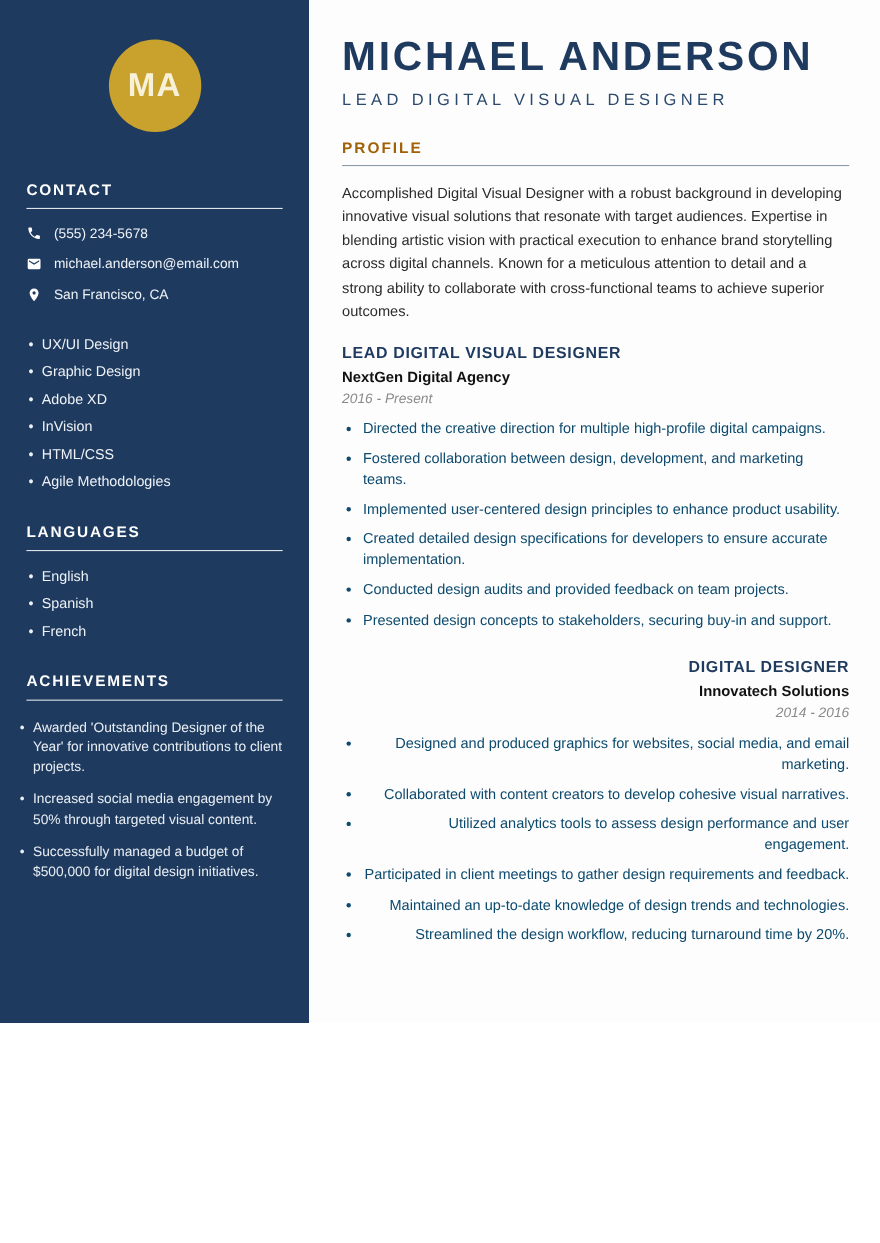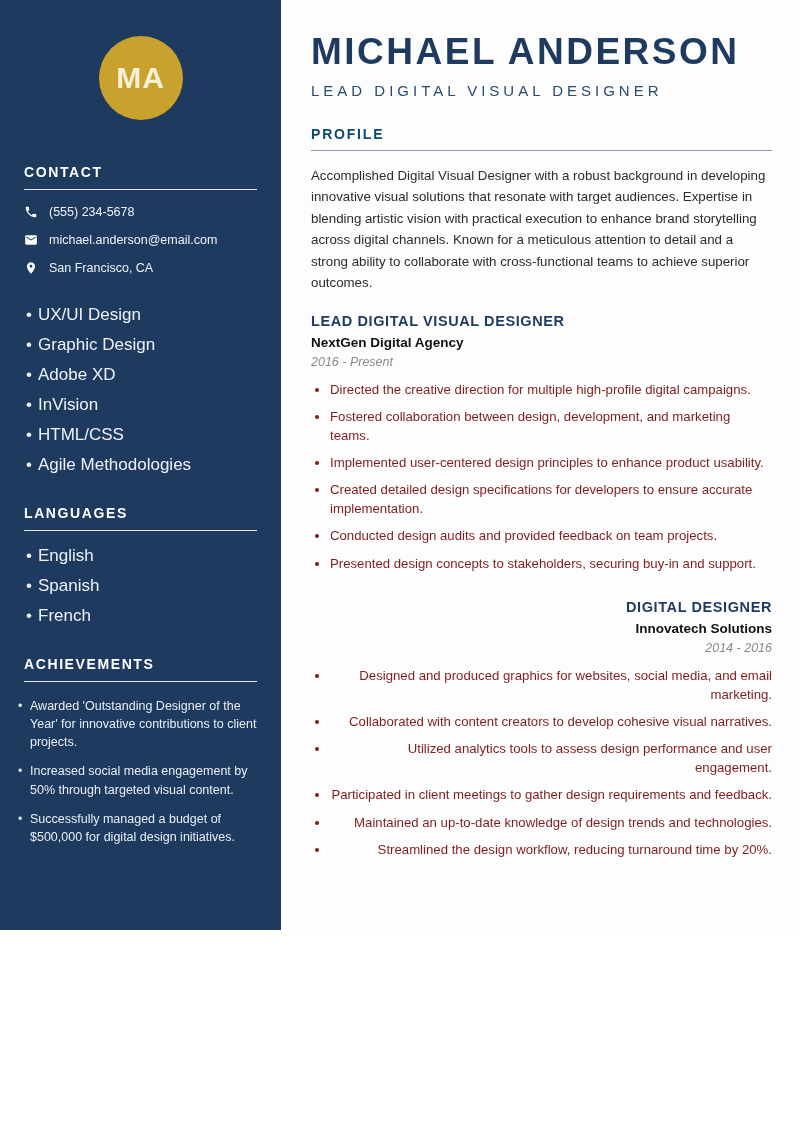--- a/index.html
+++ b/index.html
@@ -10,43 +10,43 @@
   
   .sidebar { width: 281px; flex-shrink: 0; background: #1e3a5f; color: #e9eef4; padding: 36px 24px 30px 24px; }
   .avatar-wrap { text-align: center; margin-bottom: 44px; }
   .avatar { width: 84px; height: 84px; border-radius: 50%; background: #c9a22e; display: inline-flex; align-items: center; justify-content: center; font-size: 30px; font-weight: bold; color: #f7f1da; letter-spacing: 1px; }
   .side-section { margin-bottom: 30px; }
   .side-title { font-size: 14px; font-weight: bold; color: #ffffff; letter-spacing: 1.6px; padding-bottom: 9px; border-bottom: 1px solid #dfe4ea; margin-bottom: 15px; }
   .contact-item { display: flex; align-items: center; gap: 11px; margin-bottom: 14px; font-size: 12.5px; color: #eef2f7; }
   .contact-item .c-icon { width: 14px; height: 14px; flex-shrink: 0; display: inline-flex; }
   .contact-item svg { width: 14px; height: 14px; fill: #ffffff; }
   ul.side-list { list-style: none; }
-  ul.side-list li { font-size: 17px; margin-bottom: 10px; padding-left: 14px; position: relative; color: #eef2f7; }
+  ul.side-list li { font-size: 13px; margin-bottom: 10px; padding-left: 14px; position: relative; color: #eef2f7; }
   ul.side-list li::before { content: "•"; position: absolute; left: 2px; color: #eef2f7; }
   .edu-text { font-size: 12.5px; font-weight: bold; color: #ffffff; line-height: 1.55; letter-spacing: 0.2px; }
   .edu-text span { display: block; }
   ul.ach-list { list-style: none; margin-left: -8px; }
   ul.ach-list li { font-size: 12.5px; line-height: 1.45; margin-bottom: 11px; padding-left: 14px; position: relative; color: #e9eef4; }
   ul.ach-list li::before { content: "•"; position: absolute; left: 2px; }
 
   
   .main { flex: 1; padding: 32px 28px 30px 30px; background: #fdfdfd; }
   .name { font-size: 37px; font-weight: bold; color: #1e3a5f; letter-spacing: 2.5px; line-height: 1.1; }
   .subtitle { font-size: 15px; color: #2c4a6e; letter-spacing: 4px; margin-top: 9px; font-weight: 500; }
-  .main-section-title { font-size: 14px; font-weight: bold; color: #0c4a6e; letter-spacing: 1.8px; padding-bottom: 8px; border-bottom: 1px solid #8c99a8; }
+  .main-section-title { font-size: 14px; font-weight: bold; color: #a16207; letter-spacing: 1.8px; padding-bottom: 8px; border-bottom: 1px solid #8c99a8; }
   .profile-title { margin-top: 27px; }
   .experience-title { margin-top: 26px; }
   .profile-text { font-size: 13.3px; color: #2b2b2b; line-height: 1.62; margin-top: 14px; }
   .job { margin-top: 19px; }
   .job + .job { margin-top: 26px; text-align: right; }
   .job-title { font-size: 14.5px; font-weight: bold; color: #1e3a5f; letter-spacing: 0.6px; }
   .company { font-size: 13.5px; font-weight: bold; color: #111111; margin-top: 6px; }
   .dates { font-size: 12.5px; font-style: italic; color: #8a8a8a; margin-top: 5px; }
   ul.job-bullets { margin-top: 12px; padding-left: 19px; }
-  ul.job-bullets li { font-size: 13.2px; color: #7f1d1d; line-height: 1.42; margin-bottom: 8.5px; }
+  ul.job-bullets li { font-size: 13.2px; color: #0c4a6e; line-height: 1.42; margin-bottom: 8.5px; }
 </style>
 </head>
 <body>
 
 <div class="page">
 
   <aside class="sidebar">
 
     <div class="avatar-wrap">
       <div class="avatar">

